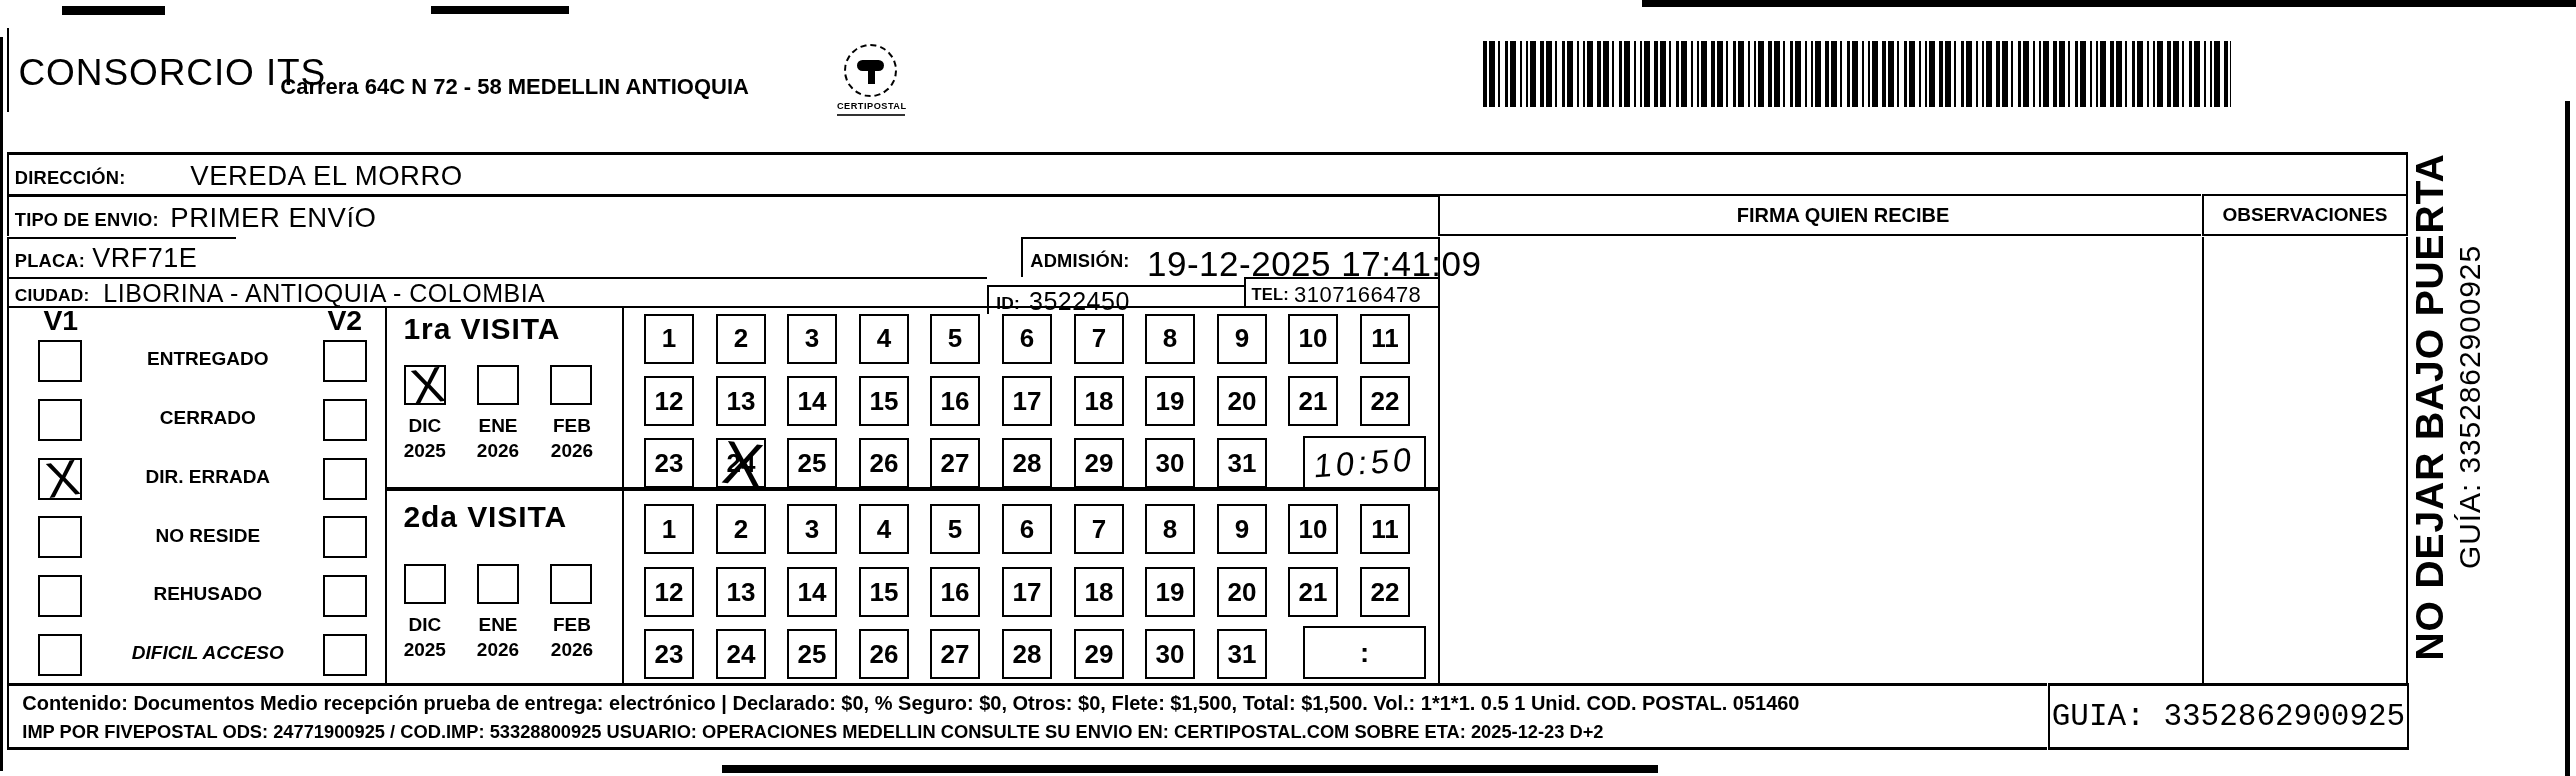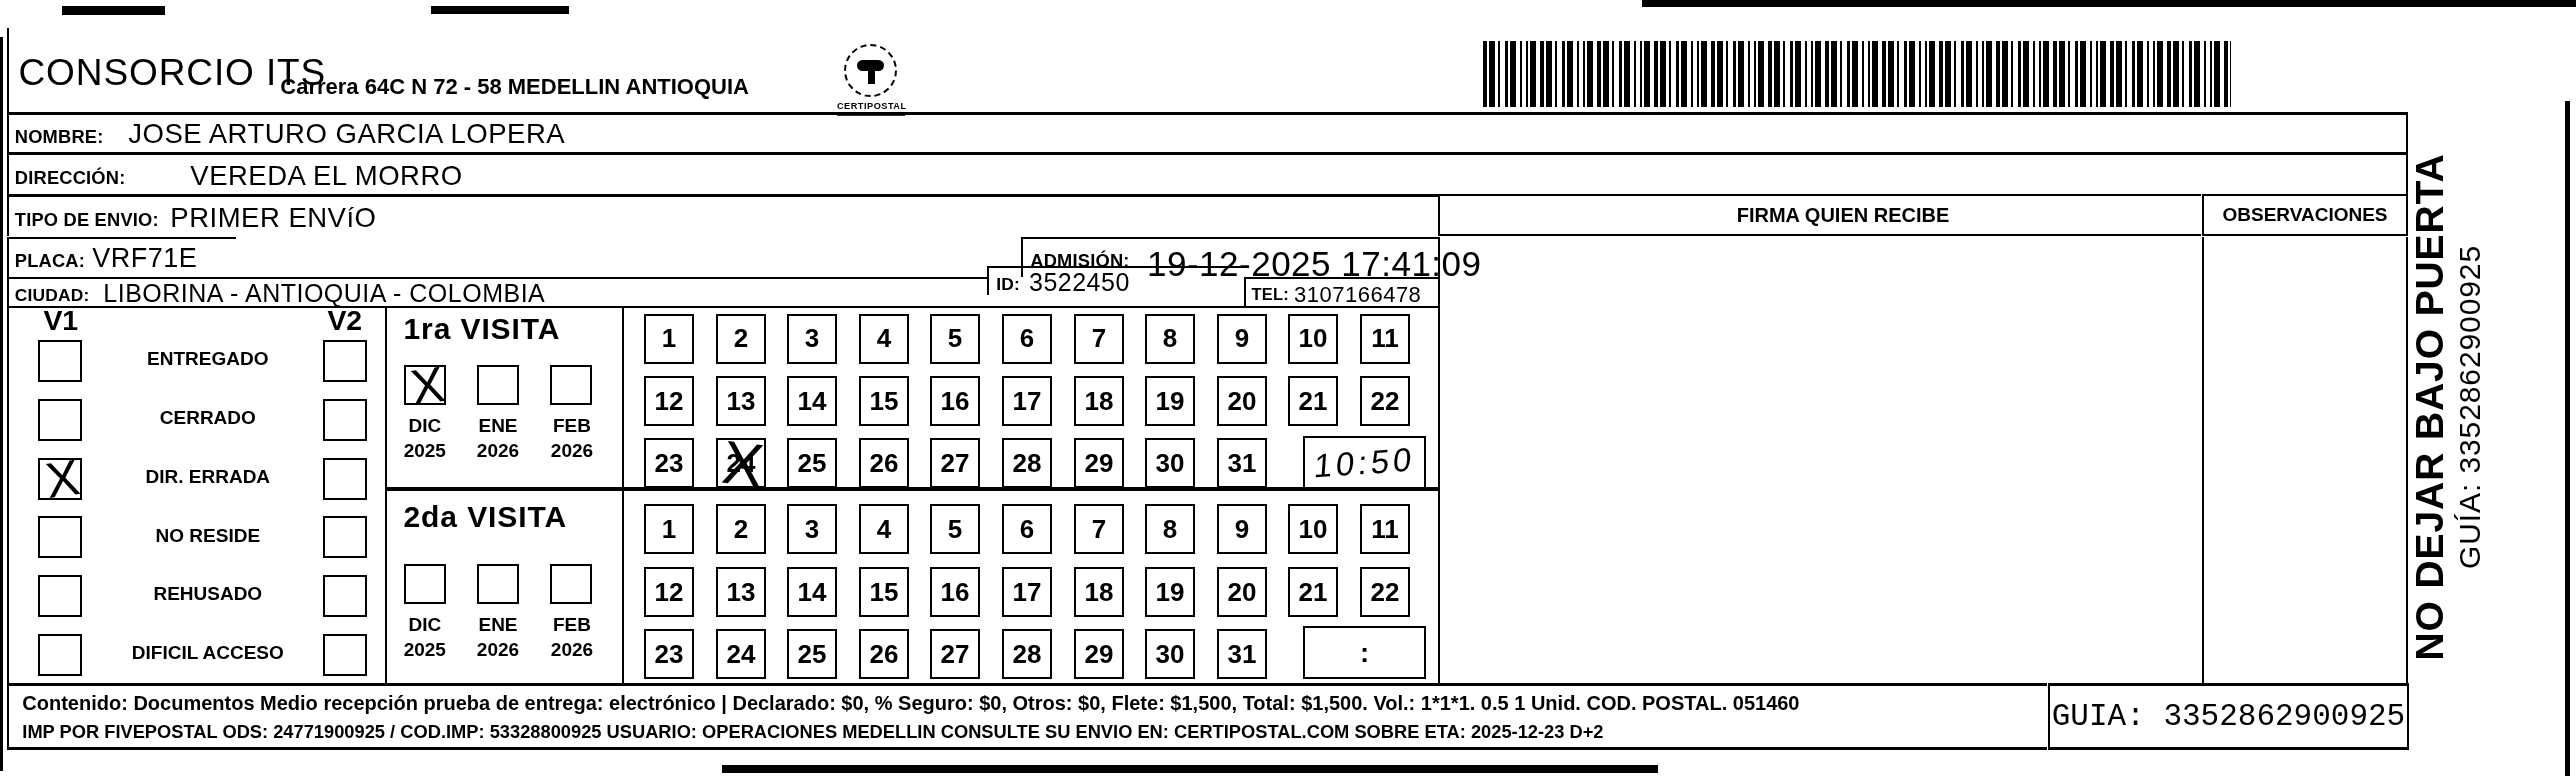--- a/index.html
+++ b/index.html
@@ -55,24 +55,20 @@
     <span class="in hdrline" style="left:271px;top:46px;font-size:22px;">Carrera 64C N 72 - 58 MEDELLIN ANTIOQUIA</span>
     <div class="logo" style="left:835px;top:16.5px;">
       <div class="logo-bar"></div>
       <div class="logo-stem"></div>
     </div>
     <span class="in" style="left:822px;top:73px;width:81px;text-align:center;font-size:9.2px;font-weight:700;letter-spacing:0.5px;">CERTIPOSTAL</span>
     <div class="in" style="left:828px;top:86px;width:68px;height:2.8px;background:#333;"></div>
     <div class="barcode" style="left:1474px;top:13.8px;width:748px;height:66px;"></div>
   </div>
 
-  <div class="cell" style="left:7.3px;top:112px;width:2401px;height:40px;border-top:3.7px solid #000;border-left:2.8px solid #000;border-right:2.8px solid #000;">
-    <span class="in flabel" style="left:5.5px;top:11px;">NOMBRE:</span>
-    <span class="in fvalue" style="left:119px;top:2.8px;font-size:27.5px;">JOSE ARTURO GARCIA LOPERA</span>
-  </div>
 
   <div class="cell" style="left:7.3px;top:152px;width:2401px;height:42px;border-top:3.7px solid #000;border-left:2.8px solid #000;border-right:2.8px solid #000;">
     <span class="in flabel" style="left:5.5px;top:12px;">DIRECCIÓN:</span>
     <span class="in fvalue" style="left:133px;top:4.6px;font-size:27.5px;margin-left:48px;">VEREDA EL MORRO</span>
   </div>
 
   <div class="cell" style="left:7.3px;top:194px;width:1431px;height:42px;border-top:3.7px solid #000;border-left:2.8px solid #000;">
     <span class="in flabel" style="left:5.5px;top:12px;">TIPO DE ENVIO:</span>
     <span class="in fvalue" style="left:161px;top:4.6px;font-size:27.5px;">PRIMER ENVíO</span>
   </div>
@@ -89,21 +85,21 @@
   </div>
   <div class="cell" style="left:1021px;top:237px;width:417px;height:40px;border-top:2.8px solid #000;border-left:2.8px solid #000;">
     <span class="in flabel" style="left:7.3px;top:11px;">ADMISIÓN:</span>
     <span class="in fvalue" style="left:124px;top:4.6px;font-size:35px;">19-12-2025 17:41:09</span>
   </div>
 
   <div class="cell" style="left:7.3px;top:277px;width:980px;height:29px;border-top:2.8px solid #000;border-left:2.8px solid #000;">
     <span class="in flabel" style="left:5.5px;top:5.5px;font-size:17.4px;">CIUDAD:</span>
     <span class="in fvalue" style="left:94px;top:0;font-size:25px;">LIBORINA - ANTIOQUIA - COLOMBIA</span>
   </div>
-  <div class="cell" style="left:987px;top:266px;width:257px;height:29px;border-top:2.8px solid #000;border-left:2.8px solid #000;text-align:center;">
+  <div class="cell" style="left:987px;top:285px;width:257px;height:29px;border-top:2.8px solid #000;border-left:2.8px solid #000;text-align:center;">
     <span class="in flabel" style="left:7.3px;top:5.5px;font-size:17.4px;">ID:</span>
     <span class="in fvalue" style="left:40px;top:0;font-size:25px;">3522450</span>
   </div>
   <div class="cell" style="left:1244px;top:277px;width:194px;height:29px;border-top:2.8px solid #000;border-left:2.8px solid #000;">
     <span class="in flabel" style="left:5.5px;top:6.4px;font-size:16.5px;">TEL:</span>
     <span class="in fvalue" style="left:48px;top:2.8px;font-size:22px;">3107166478</span>
   </div>
 
   <div class="cell" id="status-panel" style="left:7.3px;top:306px;width:378px;height:377px;border-top:2.8px solid #000;border-left:2.8px solid #000;">
     <span class="vhdr" style="left:24px;top:-3.7px;">V1</span>
@@ -119,21 +115,21 @@
       </div>
       <div class="status-label" style="left: 92px; top: 158px; width: 213px;">DIR. ERRADA</div>
       <div class="cb" style="left: 314px; top: 150px; width: 44px; height: 42px;"></div>
       <div class="cb" style="left: 29px; top: 208px; width: 44px; height: 42px;"></div>
       <div class="status-label" style="left: 92px; top: 217px; width: 213px;">NO RESIDE</div>
       <div class="cb" style="left: 314px; top: 208px; width: 44px; height: 42px;"></div>
       <div class="cb" style="left: 29px; top: 267px; width: 44px; height: 42px;"></div>
       <div class="status-label" style="left: 92px; top: 275px; width: 213px;">REHUSADO</div>
       <div class="cb" style="left: 314px; top: 267px; width: 44px; height: 42px;"></div>
       <div class="cb" style="left: 29px; top: 326px; width: 44px; height: 42px;"></div>
-      <div class="status-label" style="left: 92px; top: 334px; width: 213px;">DIFICIL ACCESO</div>
+      <div class="status-label" style="left: 92px; top: 334px; width: 213px; font-style: italic;">DIFICIL ACCESO</div>
       <div class="cb" style="left: 314px; top: 326px; width: 44px; height: 42px;"></div>
     </div>
 
   <div class="cell" id="visit-col" style="left:385px;top:306px;width:237px;height:377px;border-top:2.8px solid #000;border-left:2.8px solid #000;">
       <div class="visit-title" style="left: 16.5px; top: 3.7px;">1ra VISITA</div>
       <div class="cb" style="left: 16.5px; top: 57px; width: 42px; height: 40px;">
         <div class="xmark">X</div>
       </div>
       <div class="month-lbl" style="left: 1.8px; top: 106px; width: 72px;">DIC</div>
       <div class="month-lbl" style="left: 1.8px; top: 131px; width: 72px;">2025</div>

